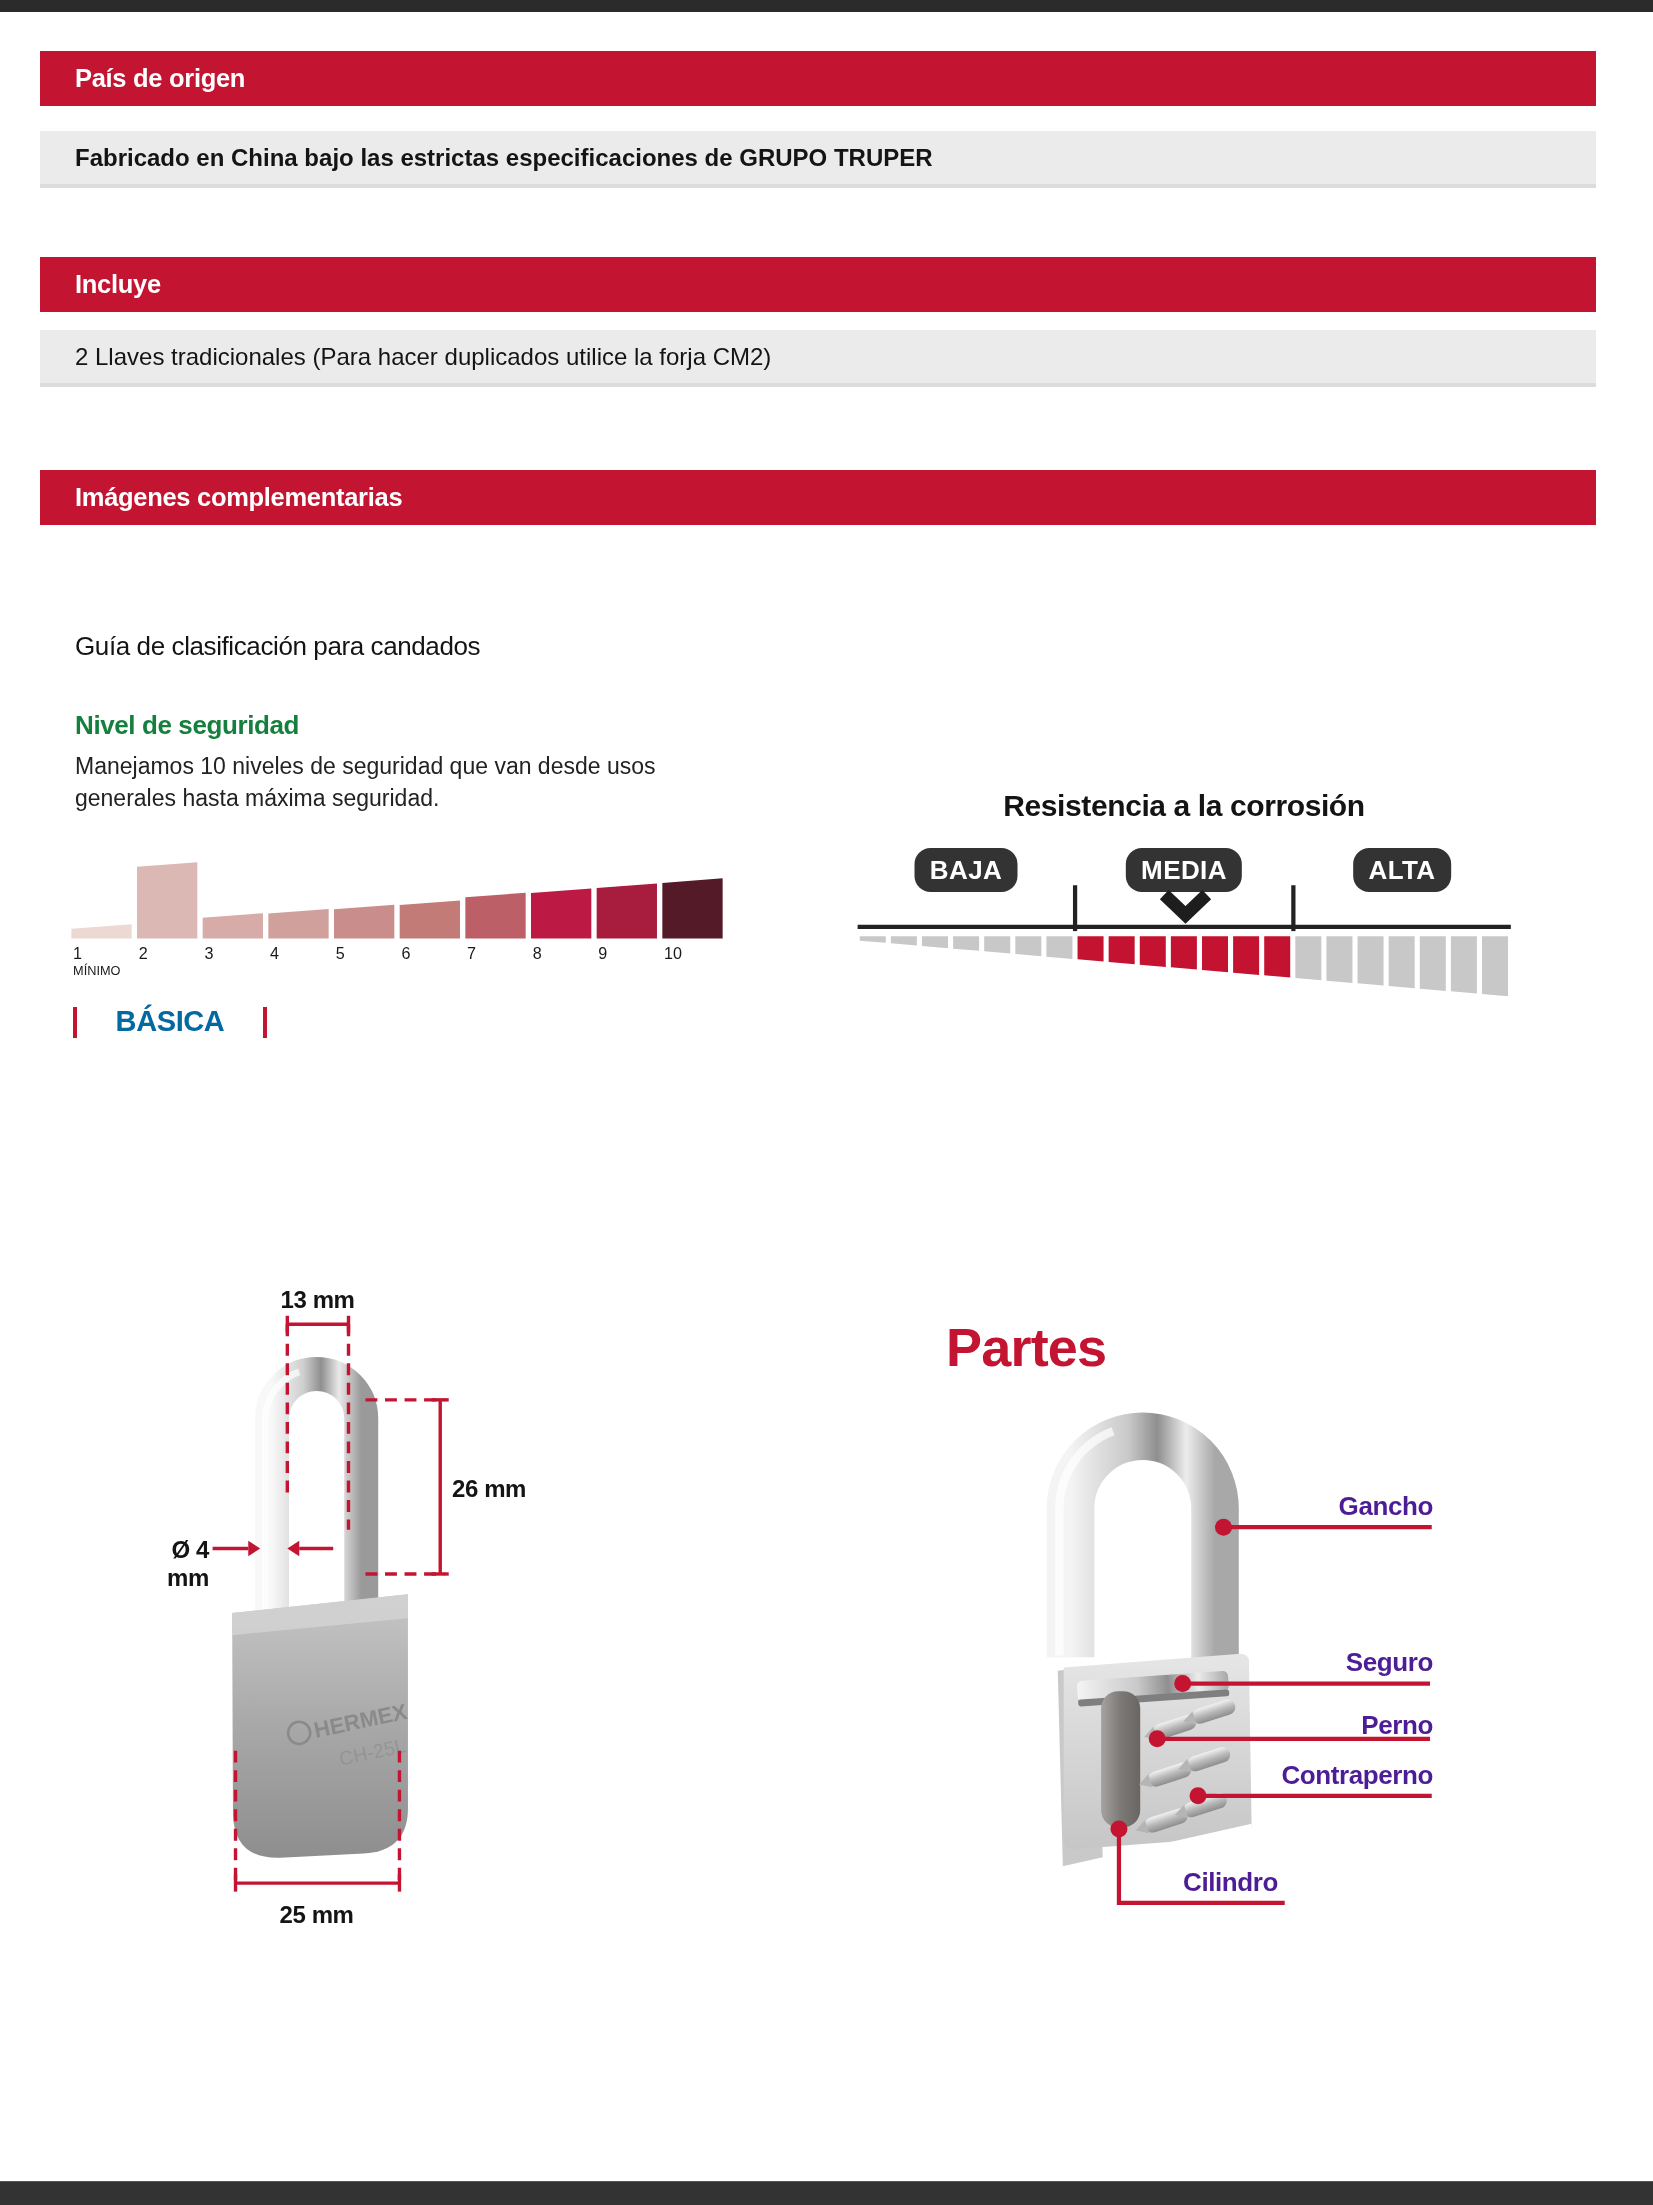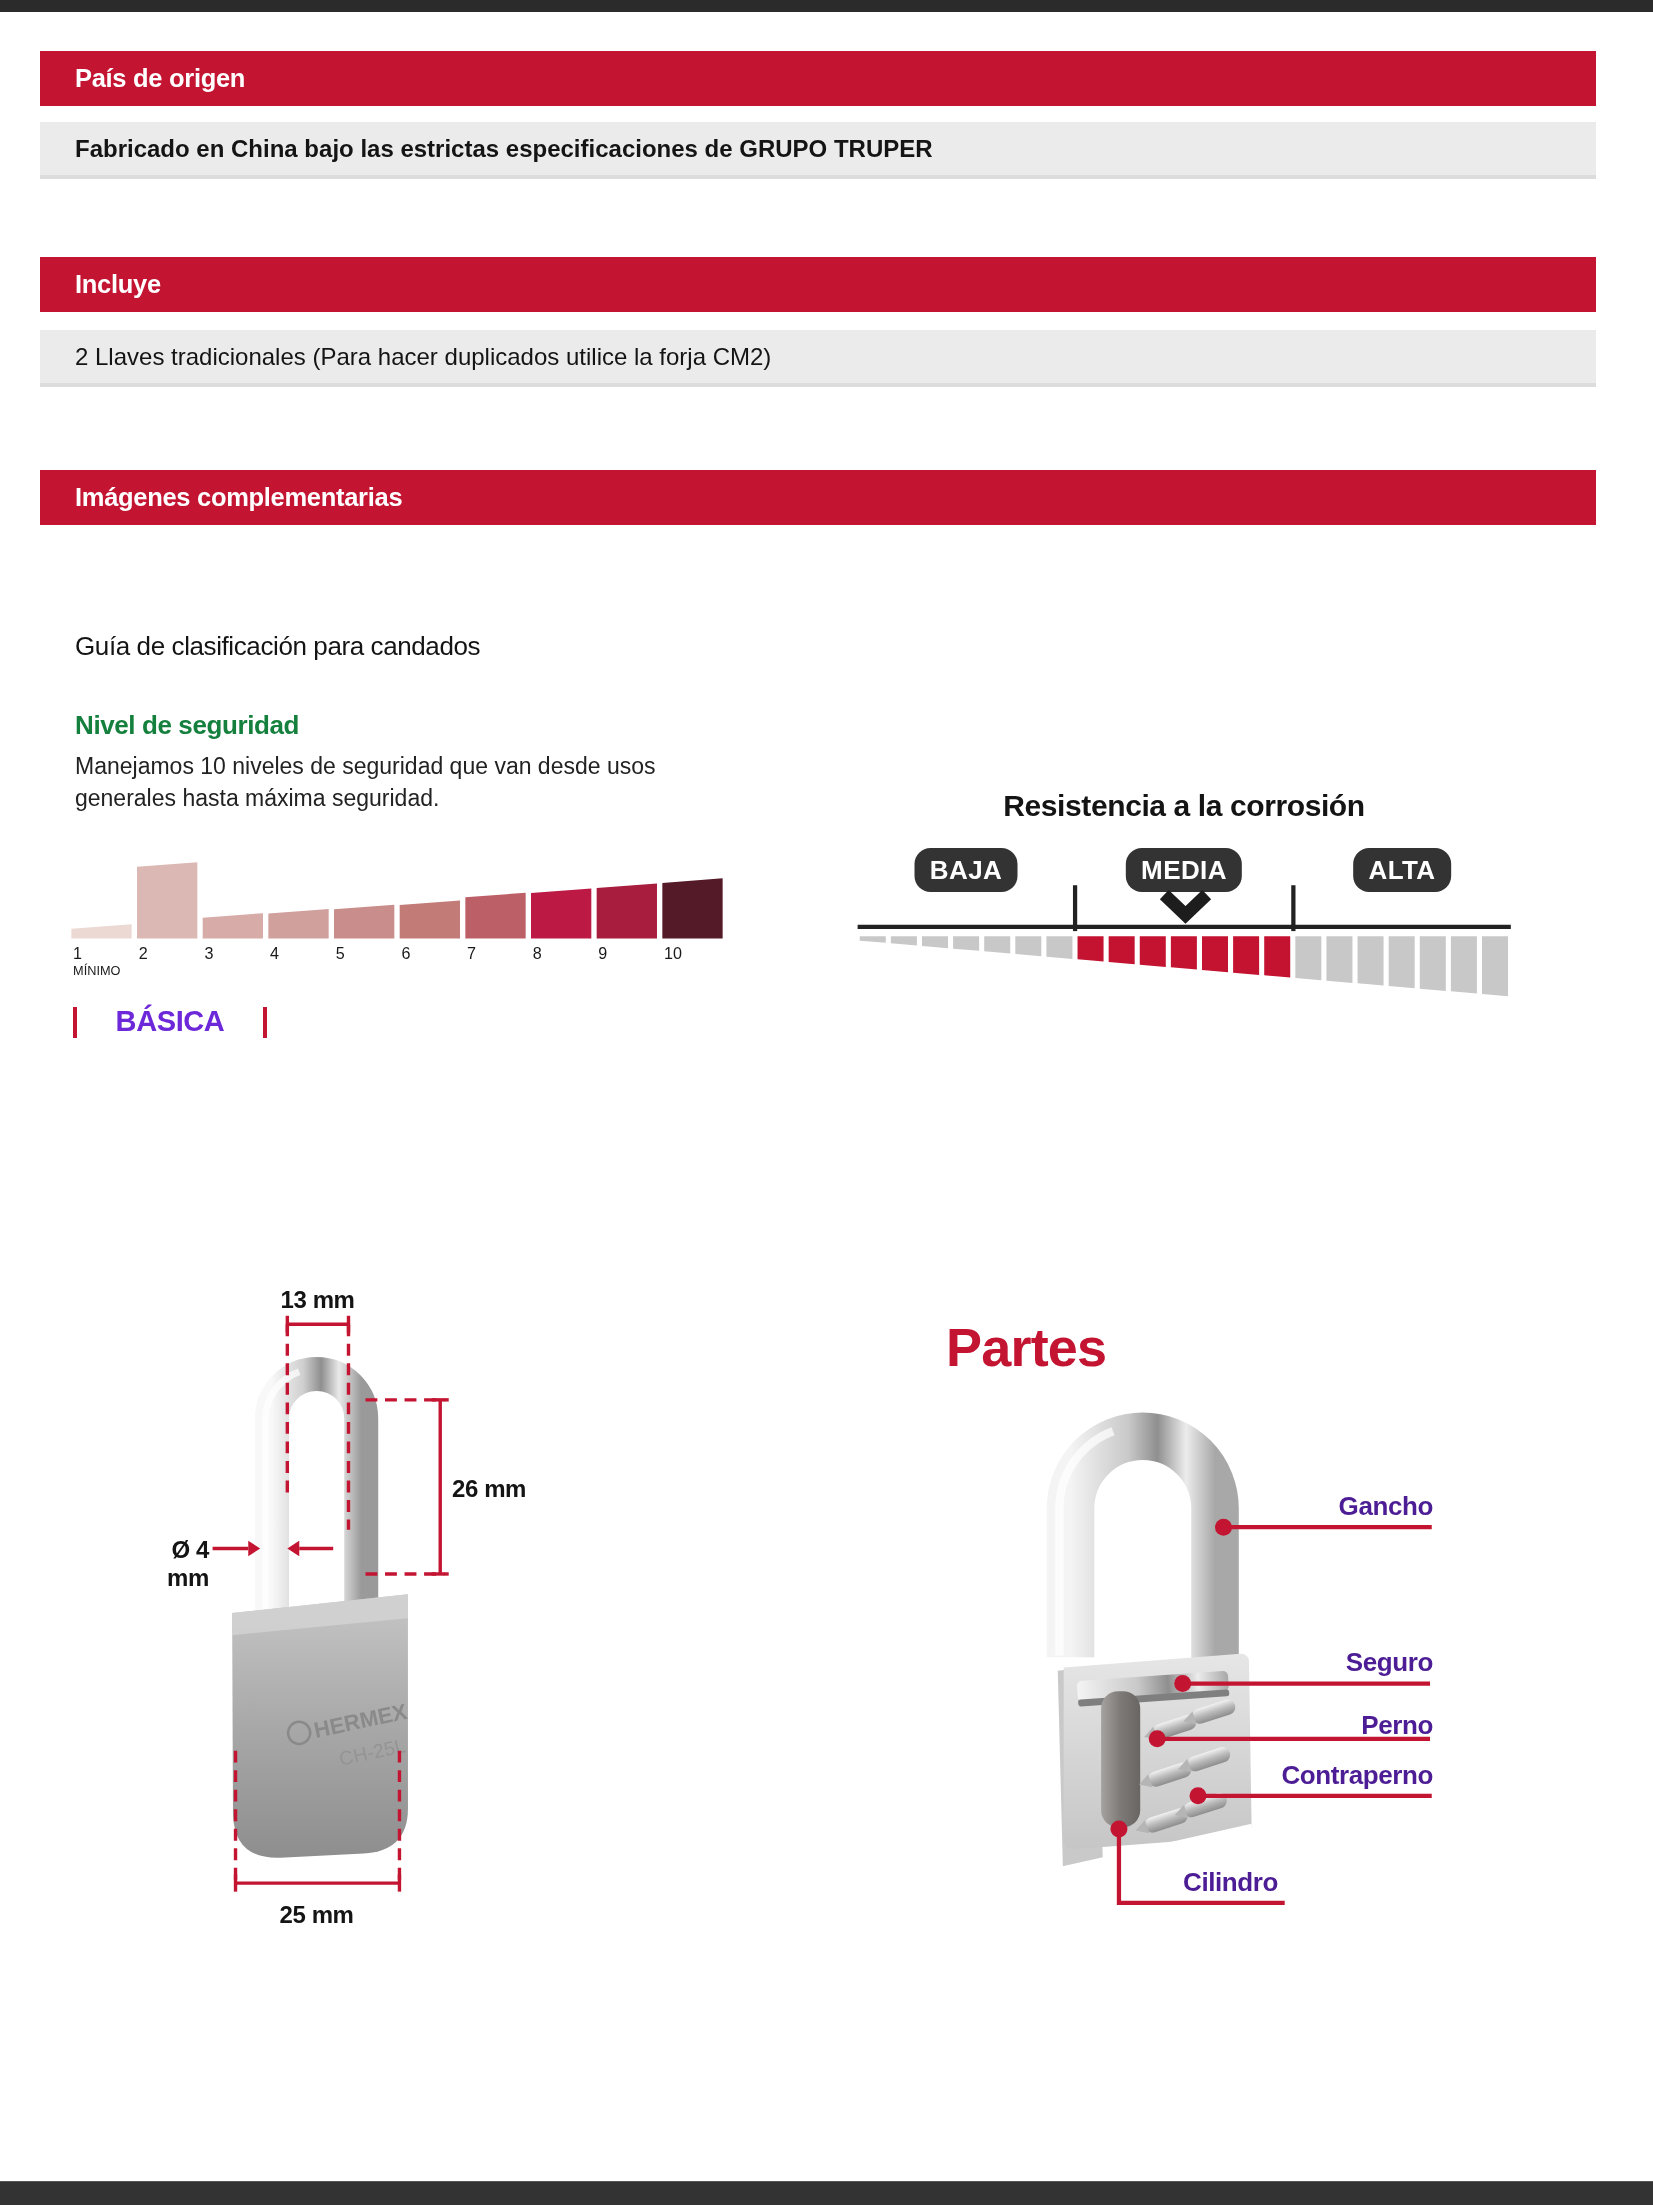--- a/index.html
+++ b/index.html
@@ -16,29 +16,29 @@
     left:40px;width:1556px;height:55px;background:#c31432;
     color:#ffffff;font-size:25.5px;font-weight:bold;line-height:55px;
     padding-left:35px;box-sizing:border-box;letter-spacing:-0.3px;
   }
   
   .info-bar{
     left:40px;width:1556px;height:57px;background:#ebebeb;
     border-bottom:4.2px solid #dcdcdc;color:#141414;font-size:24px;line-height:53px;
     padding-left:35px;box-sizing:border-box;
   }
-  .info-bar.bold{font-weight:bold;}
+  .info-bar.bold{font-weight:bold;margin-top:9px;}
   .h-black{color:#141414;font-weight:normal;font-size:26px;letter-spacing:-0.4px;}
   .h-red{color:#15803d;font-weight:bold;font-size:26px;letter-spacing:-0.4px;}
   .para{color:#222222;font-size:23px;line-height:32px;white-space:pre-line;}
   .tick-num{font-family:"Liberation Sans",sans-serif;font-size:19px;fill:#1a1a1a;}
   .tick-min{font-family:"Liberation Sans",sans-serif;font-size:15px;fill:#1a1a1a;}
   .basica-tick{width:4.2px;height:31px;background:#c31432;}
   .basica-label{
-    width:184px;text-align:center;color:#6d28d9;font-weight:bold;
+    width:184px;text-align:center;color:#0369a1;font-weight:bold;
     font-size:29px;letter-spacing:-0.4px;
   }
   .corr-title{
     left:857px;top:789px;width:654px;text-align:center;
     color:#141414;font-weight:bold;font-size:30px;letter-spacing:-0.4px;
   }
   .badge{
     top:848px;height:44px;line-height:44px;padding:0 15.3px;border-radius:16px;
     background:#333333;color:#ffffff;font-weight:bold;font-size:26px;
     letter-spacing:0.4px;transform:translateX(-50%);

